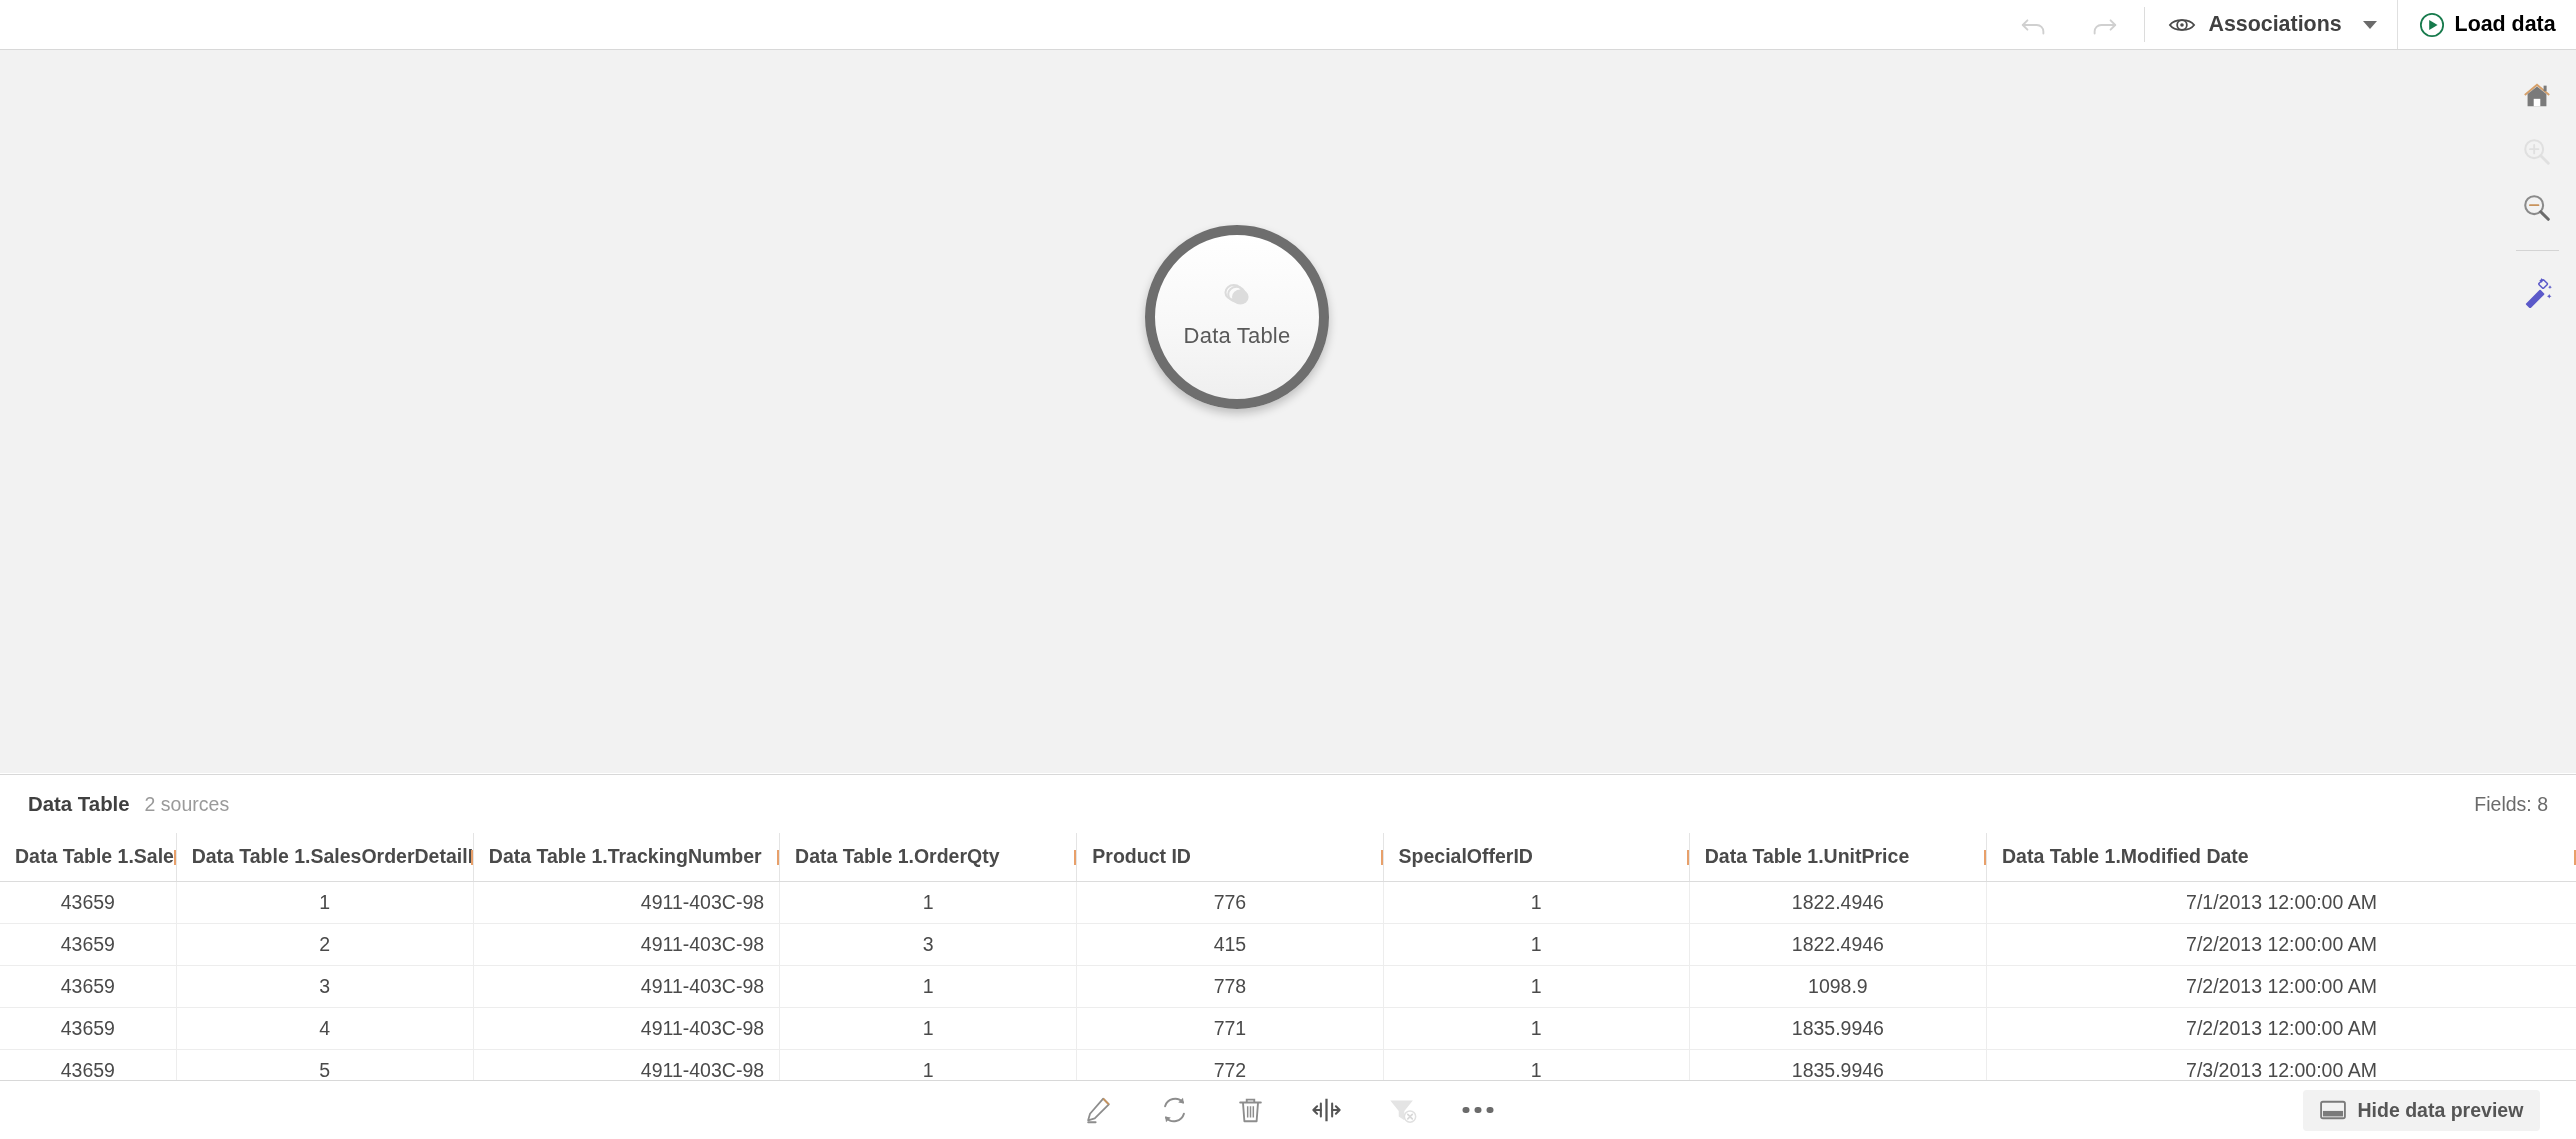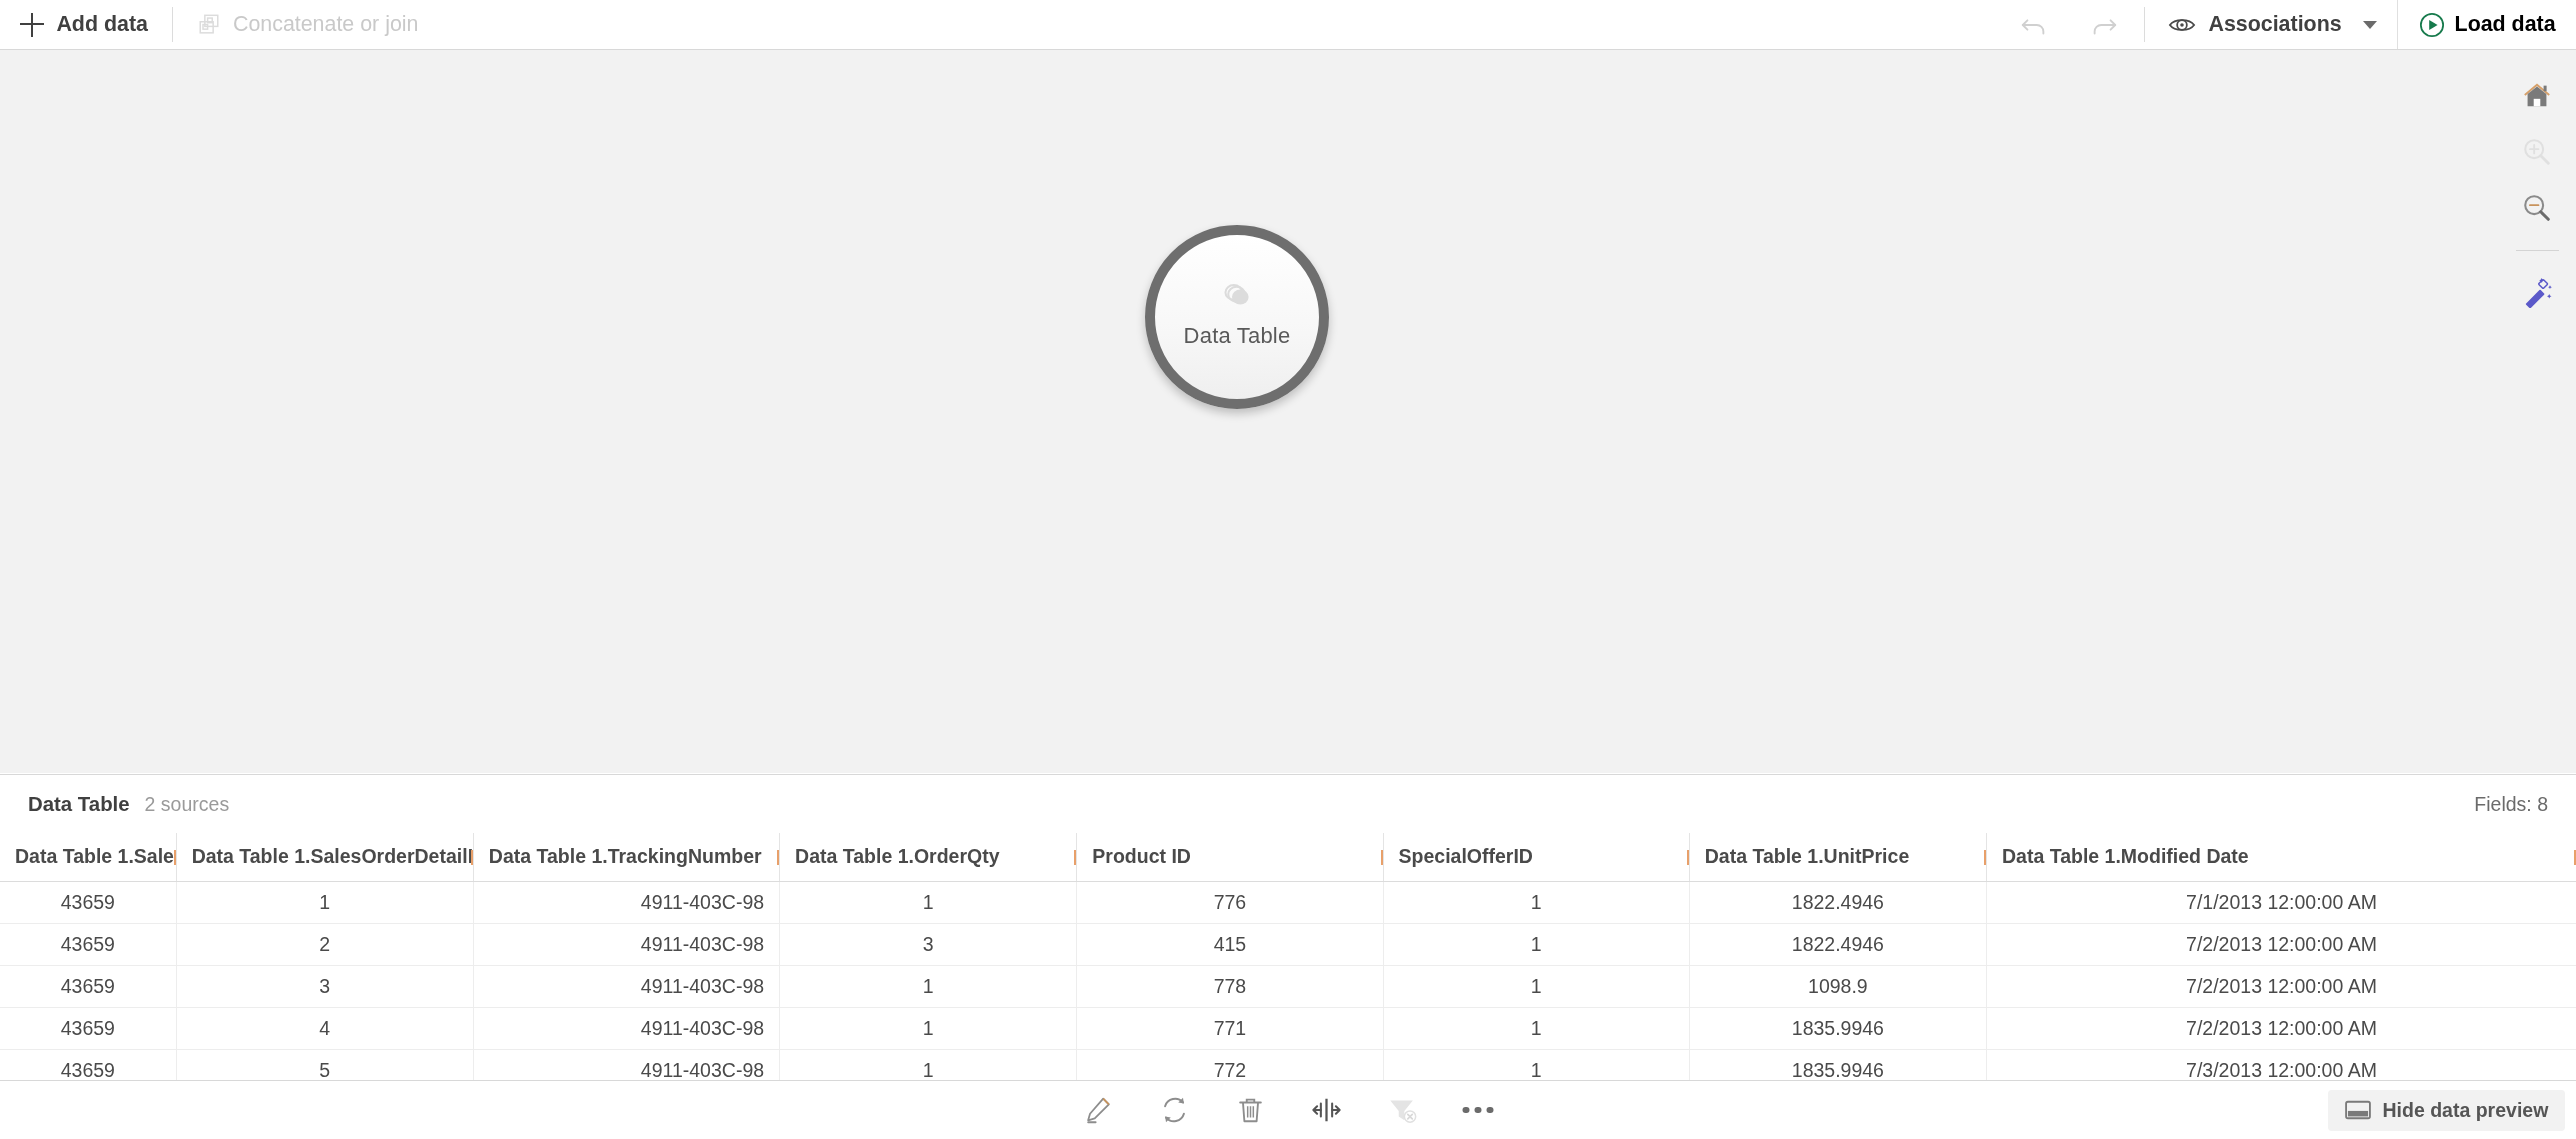--- a/index.html
+++ b/index.html
@@ -172,55 +172,34 @@
   .bb-btn {
     width: 43px; height: 43px;
     display: flex; align-items: center; justify-content: center;
     cursor: pointer;
   }
   .bb-btn.disabled { cursor: default; }
   .dots { display: flex; gap: 5.6px; align-items: center; }
   .dots i { width: 6.5px; height: 6.5px; border-radius: 50%; background: #6b6b6b; display: block; }
 
   .hide-preview {
-    position: absolute; right: 11px;
+    position: absolute; right: 36px;
     display: flex; align-items: center; gap: 12px;
     height: 41px; padding: 0 16.7px;
     background: #f2f2f2; border-radius: 3.7px;
     font-size: 19.5px; color: #555; font-weight: 600;
     cursor: pointer; white-space: nowrap;
   }
 </style>
 </head>
 <body>
 
 <div id="app">
 
   <div class="topbar">
-    <div class="tb-left">
-
-      <div class="tb-btn">
-        <span class="icon plus-icon"></span>
-        <span>Add data</span>
-      </div>
-
-      <div class="tb-sep"></div>
-
-      <div class="tb-btn disabled">
-        <span class="icon">
-          <svg width="24" height="24" viewBox="0 0 26 26">
-            <rect x="8.5" y="2.5" width="14" height="12" fill="none" stroke="#dcdcdc" stroke-width="1.6"></rect>
-            <rect x="11.5" y="5.5" width="5" height="5" fill="none" stroke="#dcdcdc" stroke-width="1.6"></rect>
-            <rect x="3.5" y="9.5" width="14" height="12" fill="none" stroke="#dcdcdc" stroke-width="1.6"></rect>
-            <rect x="6.5" y="12.5" width="5" height="5" fill="none" stroke="#dcdcdc" stroke-width="1.6"></rect>
-          </svg>
-        </span>
-        <span>Concatenate or join</span>
-      </div>
-    </div>
 
     <div class="tb-right">
 
       <div class="tb-btn disabled">
         <span class="icon">
           <svg width="30" height="30" viewBox="0 0 32 32">
             <path d="M9 11 L4 16 L9 21" fill="none" stroke="#d0d0d0" stroke-width="2" stroke-linecap="round" stroke-linejoin="round"></path>
             <path d="M4 16 H19 a7 7 0 0 1 7 7 v2" fill="none" stroke="#d0d0d0" stroke-width="2" stroke-linecap="round"></path>
           </svg>
         </span>

